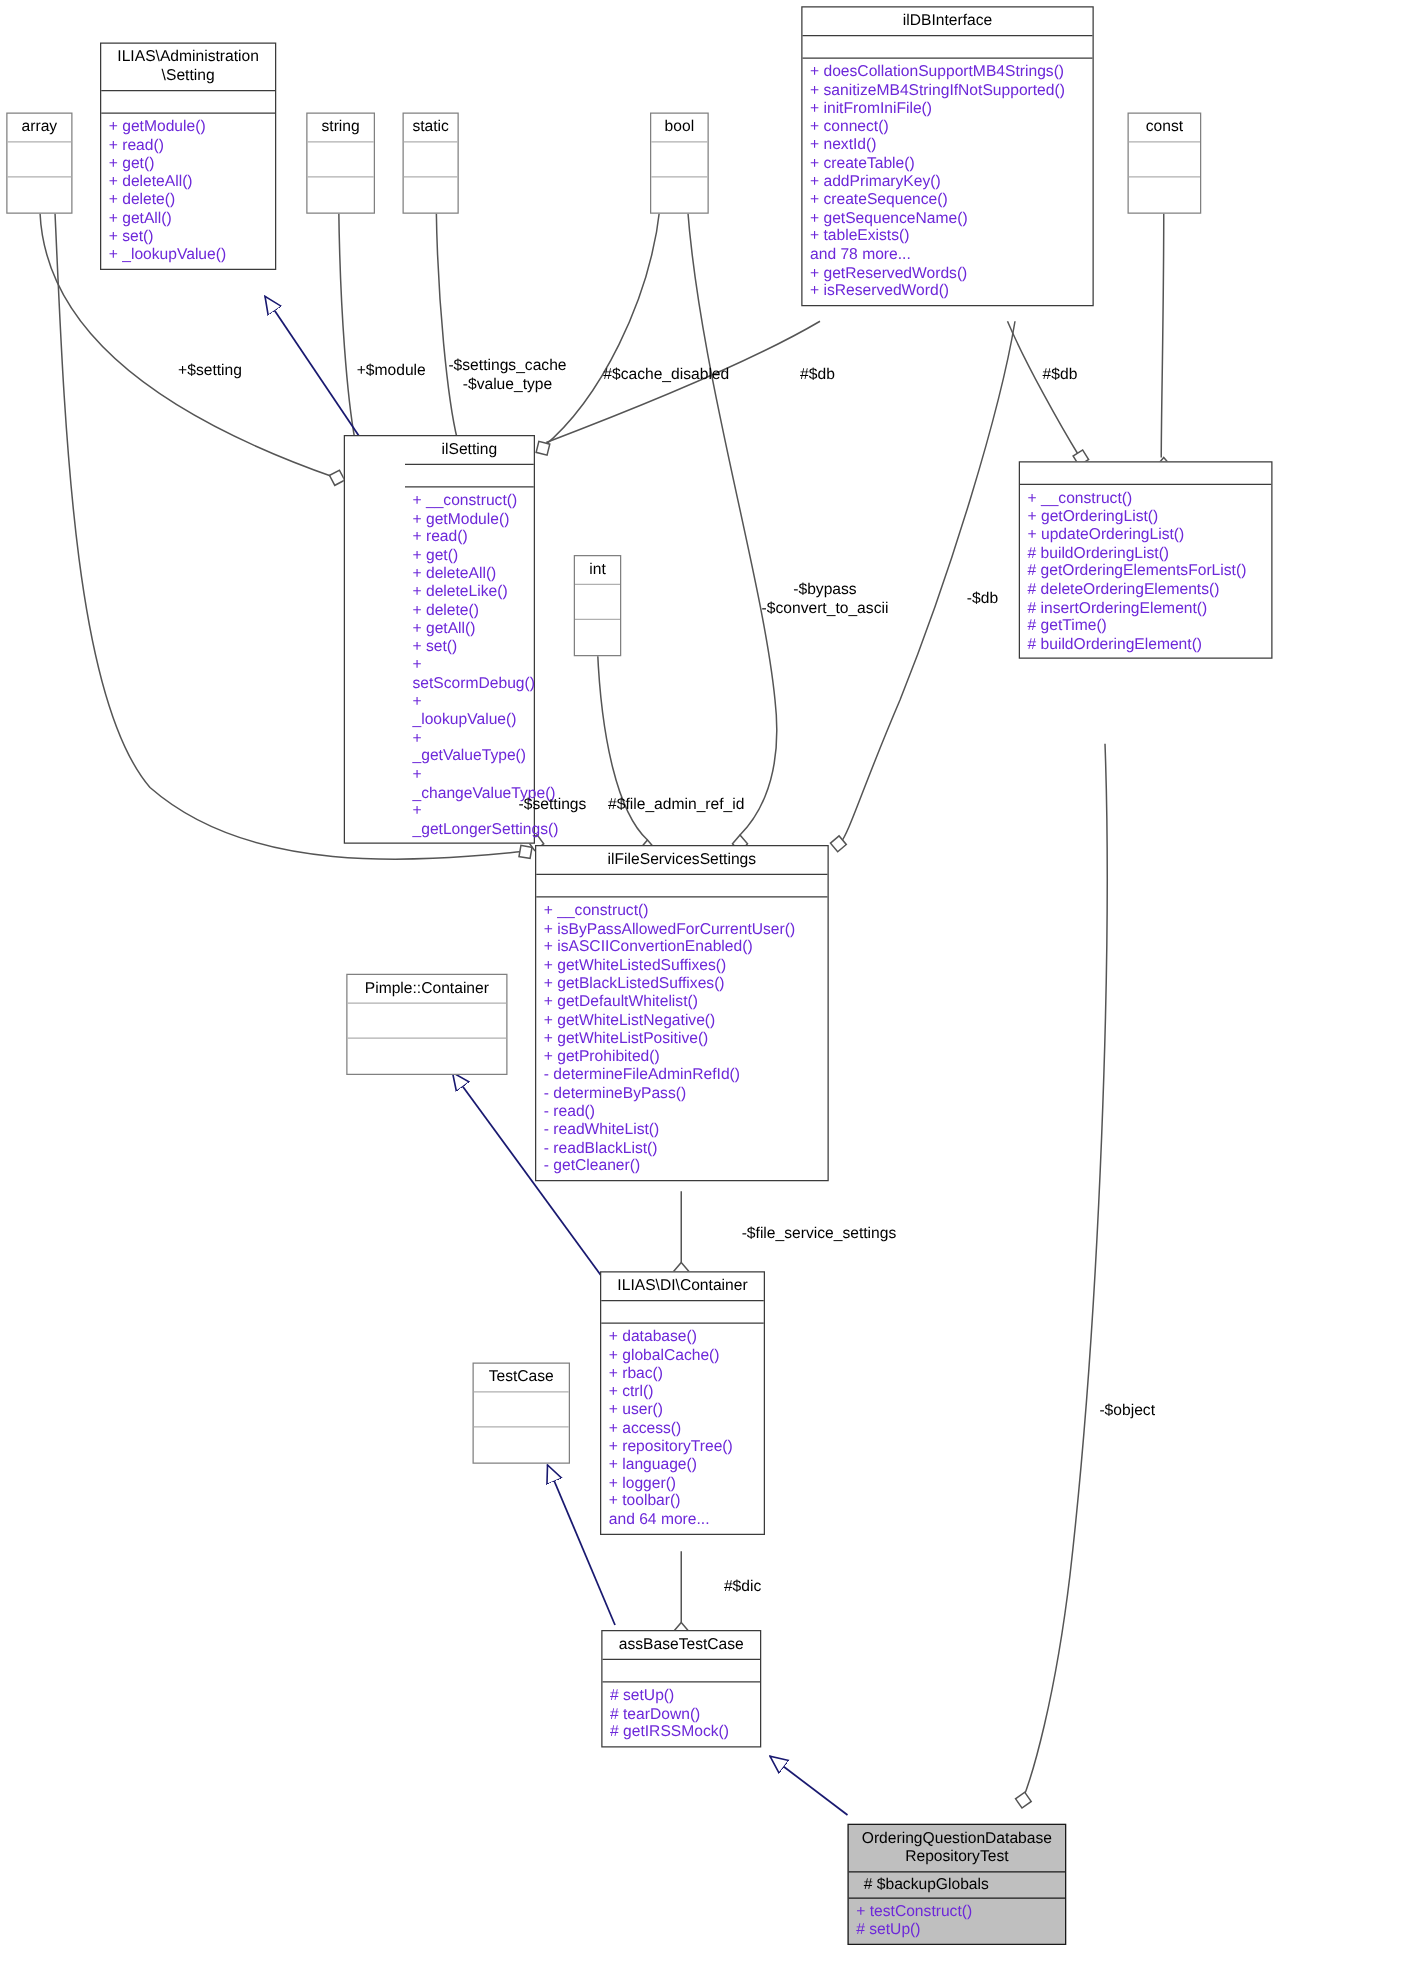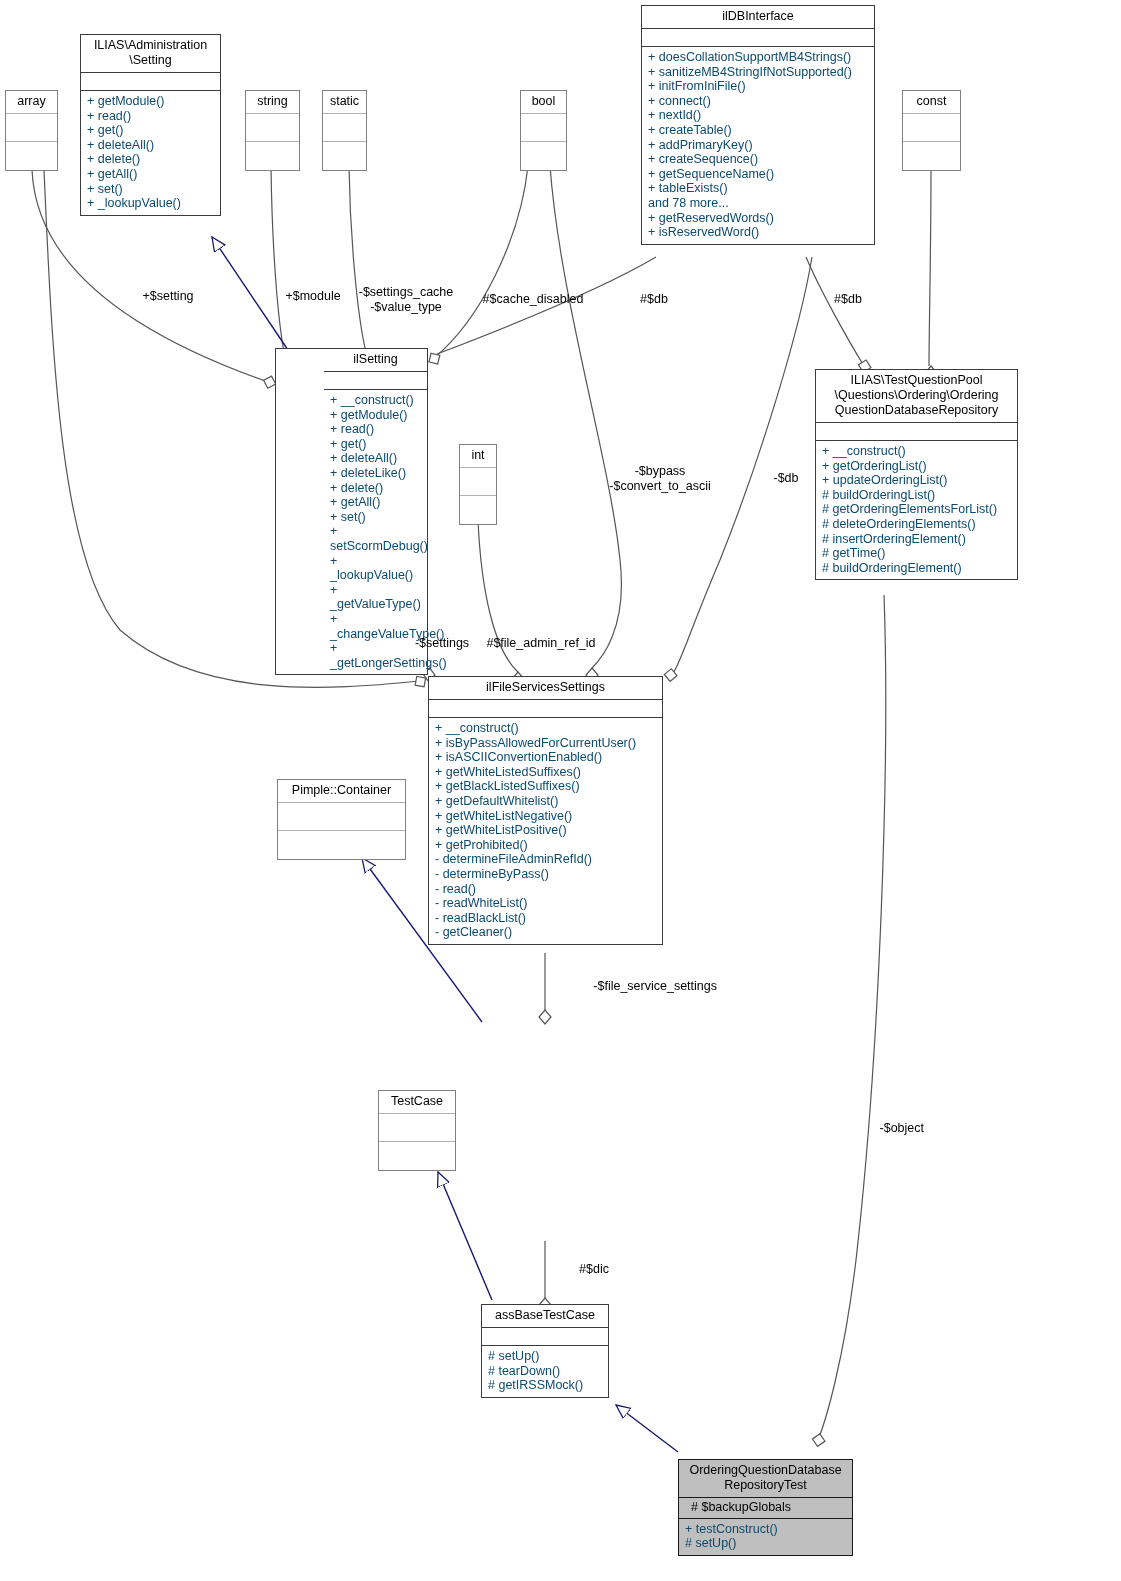--- a/index.html
+++ b/index.html
@@ -62,21 +62,21 @@
     min-height: 18px;
     white-space: pre-line;
   }
   .node.strong .attrs { border-bottom: 1px solid #3b3b3b; }
   .node.highlight .attrs { border-bottom: 1px solid #1a1a1a; padding-left: 12px; }
   .node.plain .attrs { border-bottom: 1px solid #b0b0b0; min-height: 28px; }
   .node .ops {
     box-sizing: border-box;
     font-size: 12.5px;
     line-height: 14.6px;
-    color: #0c4a6e;
+    color: #6d28d9;
     padding: 3px 5px 4px 6px;
     white-space: pre-line;
   }
   .node.plain .ops { min-height: 28px; }
   
   .elabel {
     position: absolute;
     font-size: 12.5px;
     line-height: 14.5px;
     color: #000000;
@@ -245,23 +245,20 @@
 + _getLongerSettings()</div>
   </div>
 
   <div class="node plain" style="left:459px; top:444px; width:38px;">
     <div class="title">int</div>
     <div class="attrs"></div>
     <div class="ops"></div>
   </div>
 
   <div class="node strong" style="left:815px; top:369px; width:203px;">
-    <div class="title">ILIAS\TestQuestionPool
-\Questions\Ordering\Ordering
-QuestionDatabaseRepository</div>
     <div class="attrs"></div>
     <div class="ops">+ __construct()
 + getOrderingList()
 + updateOrderingList()
 # buildOrderingList()
 # getOrderingElementsForList()
 # deleteOrderingElements()
 # insertOrderingElement()
 # getTime()
 # buildOrderingElement()</div>
@@ -286,20 +283,35 @@
 - readBlackList()
 - getCleaner()</div>
   </div>
 
   <div class="node plain" style="left:277px; top:779px; width:129px;">
     <div class="title">Pimple::Container</div>
     <div class="attrs"></div>
     <div class="ops"></div>
   </div>
 
+  <div class="node strong" style="left:480px; top:1017px; width:132px;">
+    <div class="title">ILIAS\DI\Container</div>
+    <div class="attrs"></div>
+    <div class="ops">+ database()
++ globalCache()
++ rbac()
++ ctrl()
++ user()
++ access()
++ repositoryTree()
++ language()
++ logger()
++ toolbar()
+and 64 more...</div>
+  </div>
 
   <div class="node plain" style="left:378px; top:1090px; width:78px;">
     <div class="title">TestCase</div>
     <div class="attrs"></div>
     <div class="ops"></div>
   </div>
 
   <div class="node strong" style="left:481px; top:1304px; width:128px;">
     <div class="title">assBaseTestCase</div>
     <div class="attrs"></div>

